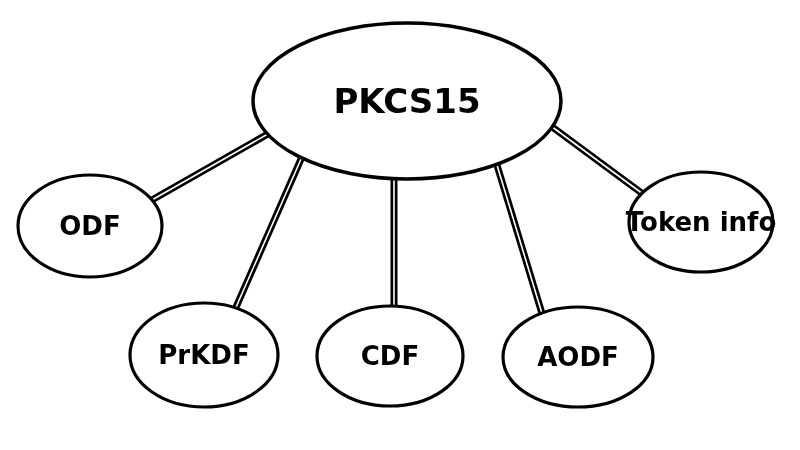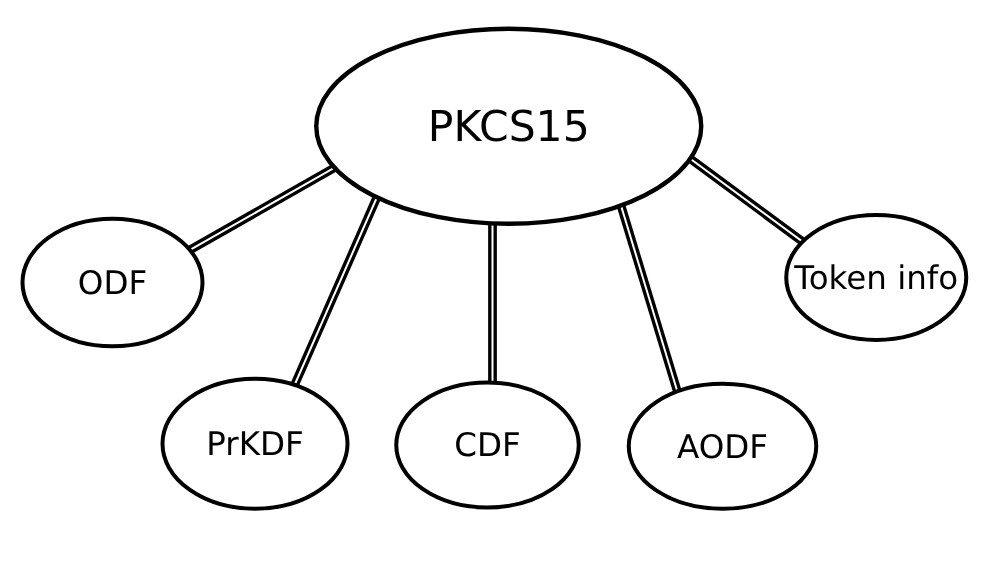--- a/index.html
+++ b/index.html
@@ -7,20 +7,21 @@
     padding: 0;
     background: #ffffff;
     width: 800px;
     height: 450px;
     overflow: hidden;
     font-family: "DejaVu Sans", sans-serif;
   }
   .diagram-wrap {
     width: 640px;
     height: 450px;
+    font-weight: bold;
   }
   svg text {
     fill: #000000;
     font-family: "DejaVu Sans", sans-serif;
   }
   .node-label-main {
     font-size: 34px;
   }
   .node-label {
     font-size: 26px;

